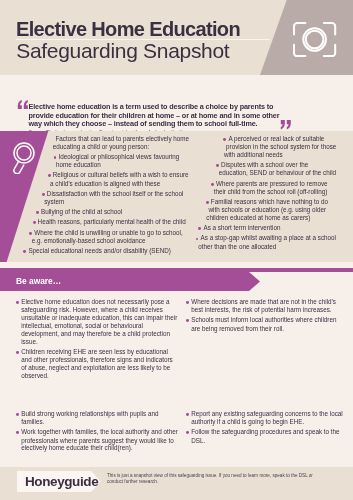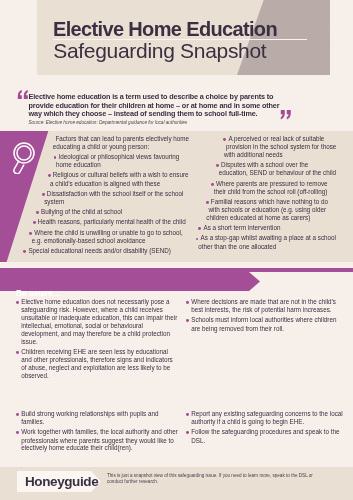--- a/index.html
+++ b/index.html
@@ -7,30 +7,30 @@
   body{
     width:353px;height:500px;overflow:hidden;
     background:#F7EFEA;
     font-family:"Liberation Sans",sans-serif;
     color:#3B3140;
     -webkit-font-smoothing:antialiased;
   }
   .page{position:relative;width:353px;height:500px;}
 
   
-  .header{position:absolute;left:0;top:0;width:293px;height:75px;background:#E9DFD3;overflow:hidden;margin-left:37px;}
+  .header{position:absolute;left:0;top:0;width:353px;height:75px;background:#E9DFD3;overflow:hidden;}
   .header-wedge{position:absolute;right:0;top:0;width:120px;height:75px;background:#B9ACA8;
     clip-path:polygon(100% 0,100% 100%,27px 100%,53.7px 0);}
   .header-title{position:absolute;left:16px;top:18.6px;font-size:20px;font-weight:bold;letter-spacing:-0.65px;color:#3B2F42;line-height:20px;}
   .header-rule{position:absolute;left:16px;top:38.6px;width:254px;height:1.4px;background:#FAF4F0;}
   .header-sub{position:absolute;left:16.2px;top:43.4px;font-size:21px;letter-spacing:-0.3px;font-weight:normal;color:#3B2F42;line-height:15px;}
   .cam{position:absolute;left:291.8px;top:21.2px;width:45.2px;height:37.1px;}
 
   
-  .quote{position:absolute;left:0;top:8px;width:353px;height:106px;}
+  .quote{position:absolute;left:0;top:18px;width:353px;height:106px;}
   .quote-mark{position:absolute;width:11.6px;height:9.4px;}
   .qm-open{left:17px;top:82px;}
   .qm-close{left:280px;top:102.2px;}
   .quote-text{position:absolute;left:28.5px;top:85.3px;width:255px;font-size:7.25px;font-weight:bold;line-height:8.6px;color:#3B2F42;letter-spacing:-0.14px;}
   .quote-src{position:absolute;left:28.5px;top:111.5px;font-size:4.75px;font-style:italic;color:#56494F;letter-spacing:-0.05px;}
 
   
   .factors{position:absolute;left:0;top:130.6px;width:353px;height:131.4px;background:#E9DFD3;}
   .factors-wedge{position:absolute;left:0;top:130.6px;width:52px;height:131.4px;background:#A44E97;
     clip-path:polygon(0 0,48.5px 0,6.6px 131.4px,0 131.4px);}
@@ -48,21 +48,21 @@
   #fcol-right{left:0px;top:135.0px;width:338px;}
   #fcol-right .shaper{float:left;width:230px;height:130px;shape-outside:polygon(0 0,228.4px 0,192.0px 130px,0 130px);}
   #ba-left{left:16px;top:298px;width:163px;}
   #ba-right{left:186px;top:298px;width:160px;}
   #ta-left{left:16px;top:410px;width:163px;}
   #ta-right{left:186px;top:410px;width:160px;}
 
   
   .banner{position:absolute;height:19px;}
   .banner .bg{position:absolute;left:0;top:0;width:100%;height:100%;clip-path:polygon(0 0,calc(100% - 11px) 0,100% 50%,calc(100% - 11px) 100%,0 100%);}
-  .banner .lbl{position:absolute;left:16px;top:0;height:19px;line-height:19px;font-size:8.4px;font-weight:bold;color:#FFFFFF;margin-top:12px;}
+  .banner .lbl{position:absolute;left:16px;top:0;height:19px;line-height:19px;font-size:8.4px;font-weight:bold;color:#FFFFFF;}
 
   .divider{position:absolute;left:0;width:353px;height:4px;background:#A44E97;}
 
   
   .footer{position:absolute;left:0;top:467px;width:353px;height:33px;background:#E9DFD3;}
   .logo{position:absolute;left:17px;top:471px;height:21px;}
   .logo .tag{position:absolute;left:0;top:0;width:84px;height:21px;background:#FBF6F2;clip-path:polygon(0 0,74px 0,84px 50%,74px 100%,0 100%);}
   .logo .txt{position:absolute;left:8px;top:0;height:21px;line-height:21px;font-size:13.5px;font-weight:bold;color:#3B2F42;letter-spacing:-0.4px;}
   .footer-note{position:absolute;left:107px;top:473px;width:215px;font-size:4.6px;line-height:6.2px;color:#4A3F48;}
 </style>

